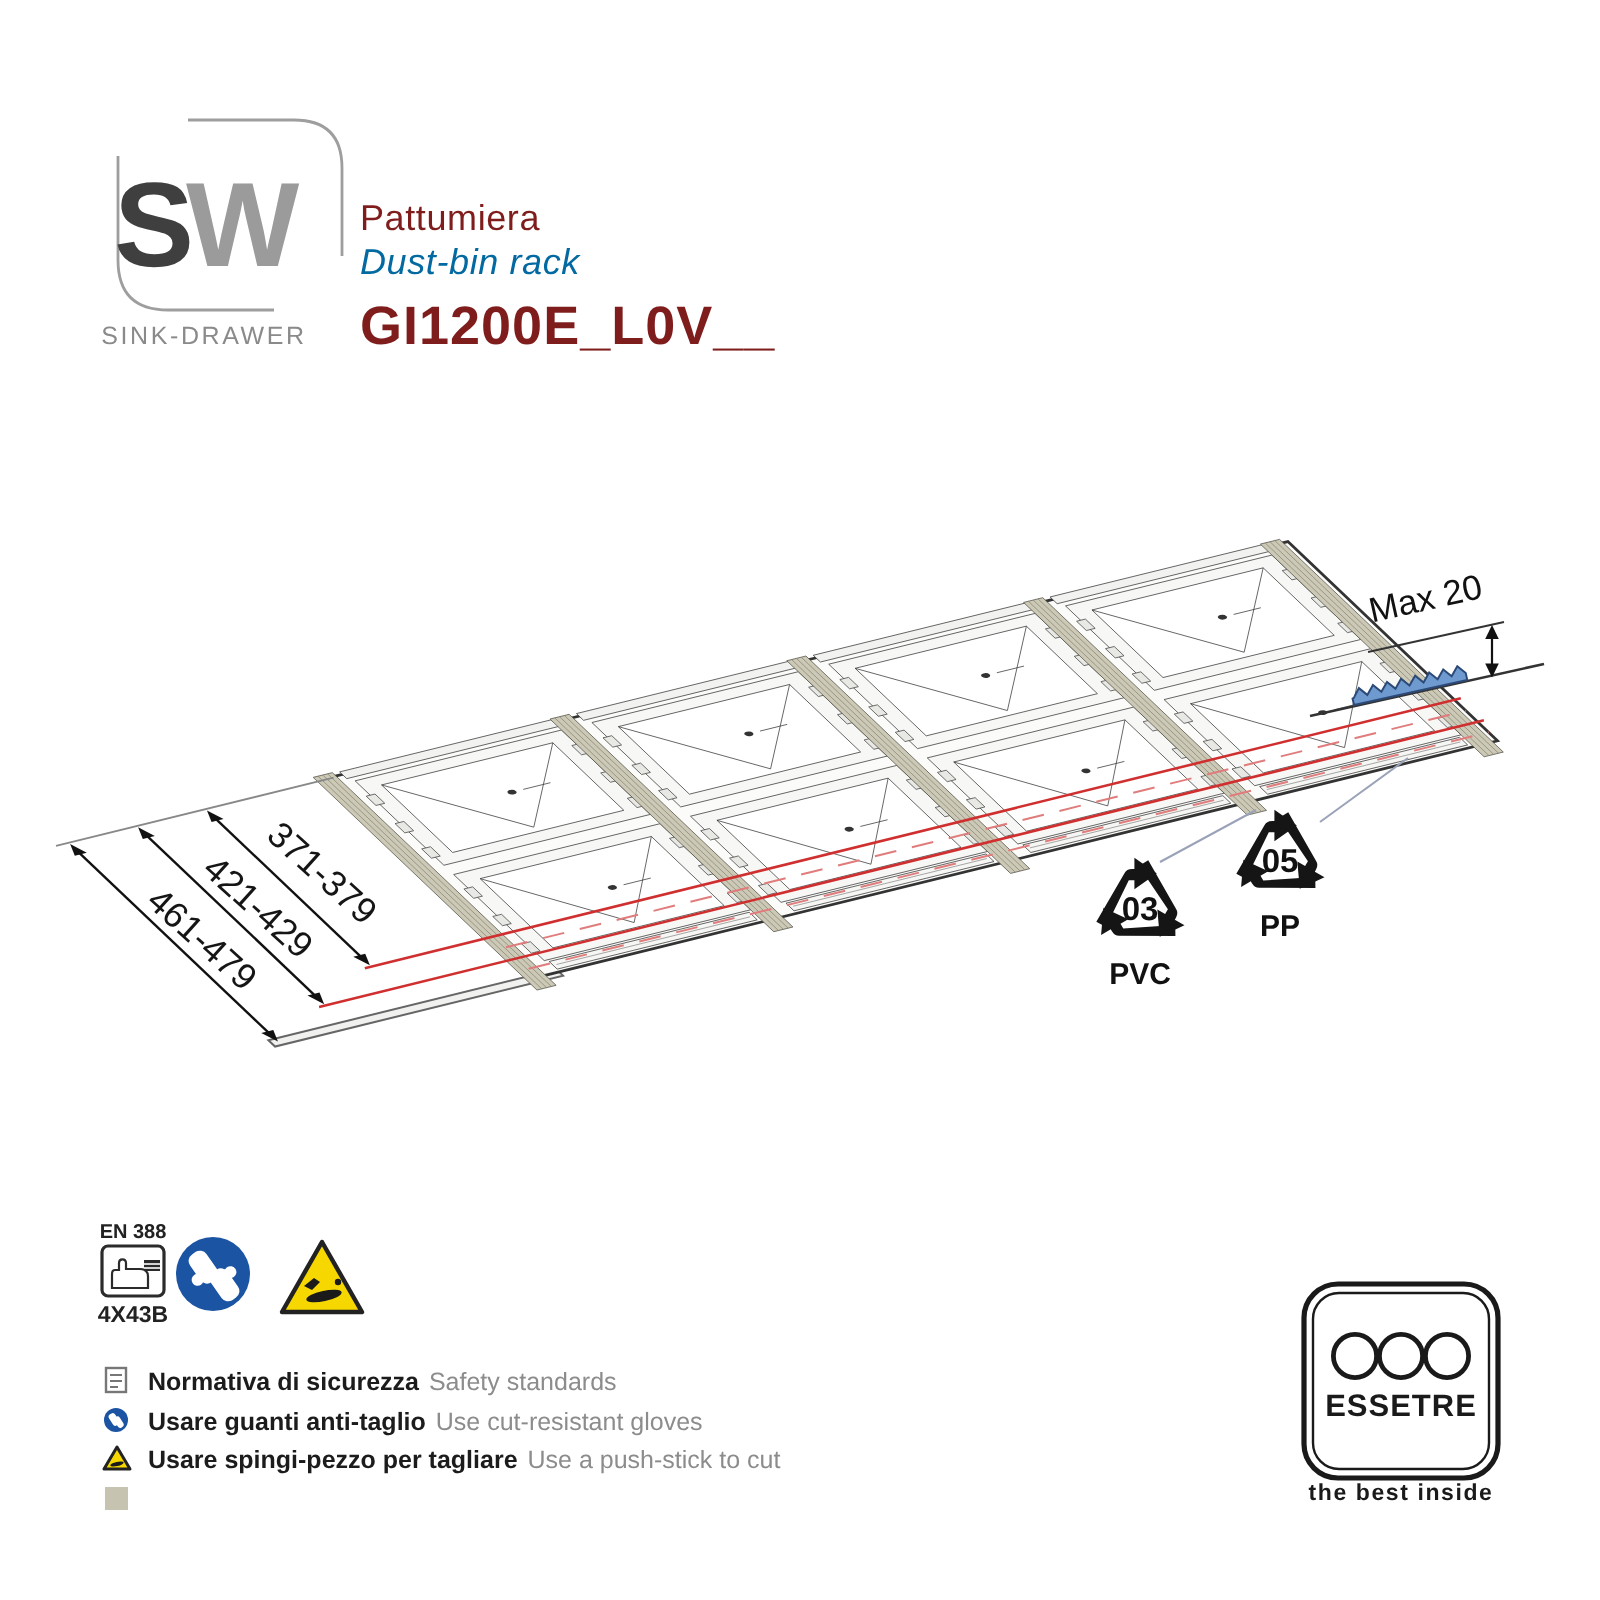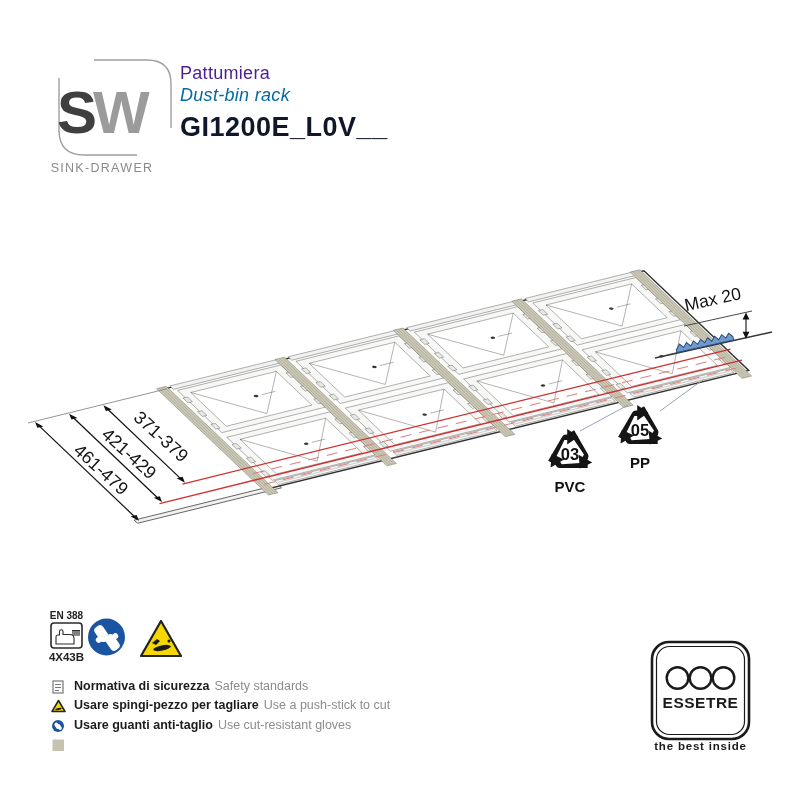--- a/index.html
+++ b/index.html
@@ -2,25 +2,25 @@
 <html><head>
 <meta charset="utf-8">
 <style>
   html,body{margin:0;padding:0;background:#ffffff;}
   body{font-family:"Liberation Sans",sans-serif;}
   .canvas{position:relative;width:800px;height:800px;background:#fff;overflow:hidden;}
   .abs{position:absolute;}
   svg{font-family:"Liberation Sans",sans-serif;}
   #iso *{vector-effect:non-scaling-stroke;}
   .product-block{position:absolute;left:180px;top:62px;}
-  .product-it{font-size:18px;color:#4c1d95;line-height:22px;letter-spacing:.3px;}
+  .product-it{font-size:18px;color:#7f1d1d;line-height:22px;letter-spacing:.3px;margin-top:36px;}
   .product-en{font-size:18px;color:#0369a1;font-style:italic;line-height:22px;letter-spacing:.3px;}
-  .product-code{font-size:27px;font-weight:bold;color:#0f172a;letter-spacing:.5px;margin-top:6px;}
+  .product-code{font-size:27px;font-weight:bold;color:#7f1d1d;letter-spacing:.5px;margin-top:6px;}
   .notes{position:absolute;left:50px;top:679px;}
-  .note-row{display:flex;align-items:flex-start;height:19.4px;}
+  .note-row{display:flex;align-items:flex-end;height:19.4px;}
   .note-icon{width:17px;height:16px;margin-right:7px;flex:0 0 17px;}
   .note-it{font-size:12.5px;font-weight:bold;color:#1c1c1c;white-space:pre;}
   .note-en{font-size:12.5px;color:#8c8c8c;margin-left:5px;white-space:pre;}
 </style>
 </head>
 <body>
 
 <div class="canvas">
 
   <svg class="abs" style="left:45px;top:50px" width="150" height="130" viewBox="0 0 150 130">
@@ -206,37 +206,37 @@
         <rect x="3" y="2" width="10" height="12" fill="#fff" stroke="#777" stroke-width="1.2"></rect>
         <line x1="5" y1="5.5" x2="11" y2="5.5" stroke="#777"></line>
         <line x1="5" y1="8.5" x2="11" y2="8.5" stroke="#777"></line>
         <line x1="5" y1="11.5" x2="9" y2="11.5" stroke="#777"></line>
       </svg>
       <span class="note-it">Normativa di sicurezza</span>
       <span class="note-en">Safety standards</span>
     </div>
     <div class="note-row">
       <svg class="note-icon" viewBox="0 0 17 16">
-        <polygon points="8.5,2.5 15,13.5 2,13.5" fill="#f6d800" stroke="#222" stroke-width="1.5" stroke-linejoin="round"></polygon>
-        <ellipse cx="8.5" cy="11" rx="3.4" ry="1" fill="#1a1a1a" transform="rotate(-12 8.5 11)"></ellipse>
-      </svg>
-      <span class="note-it">Usare spingi-pezzo per tagliare</span>
-      <span class="note-en">Use a push-stick to cut</span>
-    </div>
-    <div class="note-row">
-      <svg class="note-icon" viewBox="0 0 17 16">
         <circle cx="8" cy="8" r="6" fill="#1b54a3"></circle>
         <rect x="5.5" y="4" width="3.6" height="6.5" rx="1.5" fill="#fff" transform="rotate(-32 8 8)"></rect>
         <rect x="8" y="6" width="3.2" height="6" rx="1.4" fill="#fff" transform="rotate(148 9.5 9)"></rect>
       </svg>
       <span class="note-it">Usare guanti anti-taglio</span>
       <span class="note-en">Use cut-resistant gloves</span>
     </div>
     <div class="note-row">
       <svg class="note-icon" viewBox="0 0 17 16">
+        <polygon points="8.5,2.5 15,13.5 2,13.5" fill="#f6d800" stroke="#222" stroke-width="1.5" stroke-linejoin="round"></polygon>
+        <ellipse cx="8.5" cy="11" rx="3.4" ry="1" fill="#1a1a1a" transform="rotate(-12 8.5 11)"></ellipse>
+      </svg>
+      <span class="note-it">Usare spingi-pezzo per tagliare</span>
+      <span class="note-en">Use a push-stick to cut</span>
+    </div>
+    <div class="note-row">
+      <svg class="note-icon" viewBox="0 0 17 16">
         <rect x="2.5" y="2.5" width="11.5" height="11.5" fill="#c6c3b0"></rect>
       </svg>
     </div>
   </div>
 
   <svg class="abs" style="left:648px;top:636px" width="110" height="122" viewBox="0 0 110 122">
     <rect x="4" y="6" width="97" height="97" rx="17" fill="#fff" stroke="#1a1a1a" stroke-width="2.6"></rect>
     <rect x="8.5" y="10.5" width="88" height="88" rx="13" fill="none" stroke="#1a1a1a" stroke-width="1.2"></rect>
     <g>
       <circle cx="29.5" cy="42" r="10.8" fill="none" stroke="#1a1a1a" stroke-width="2.4"></circle>

